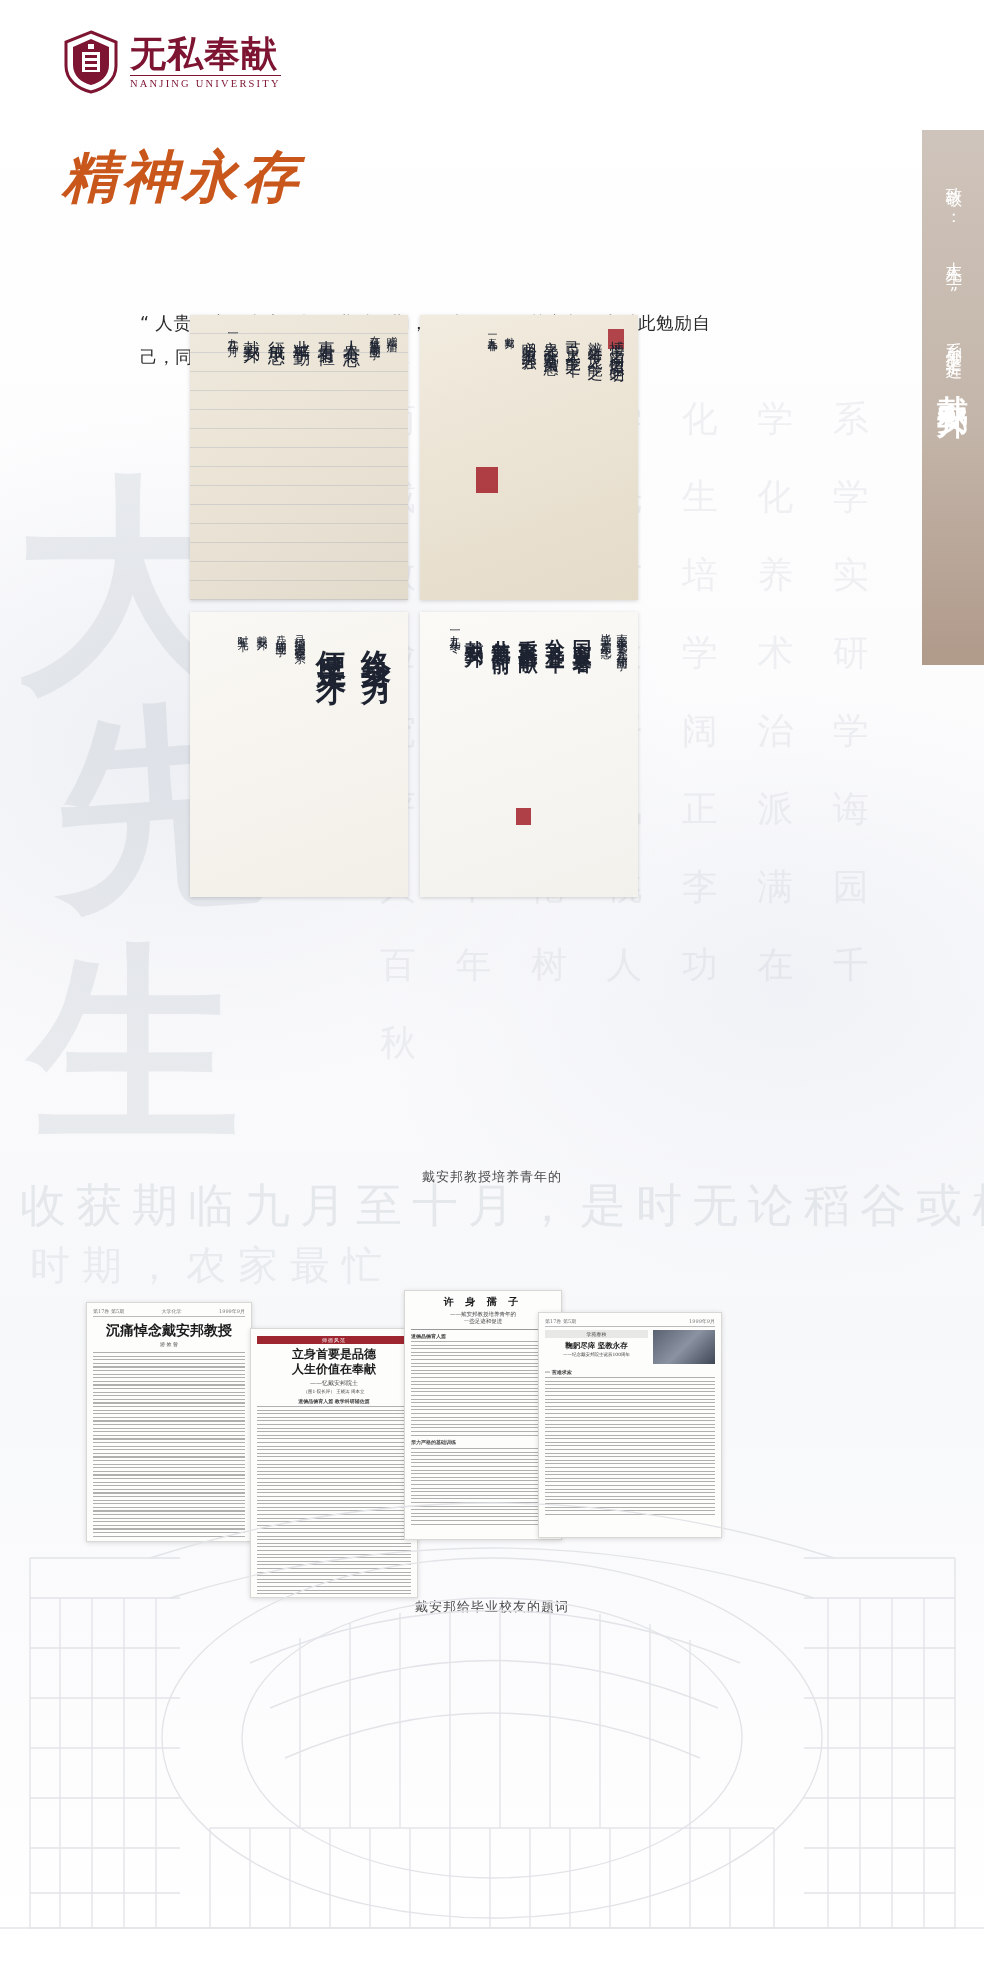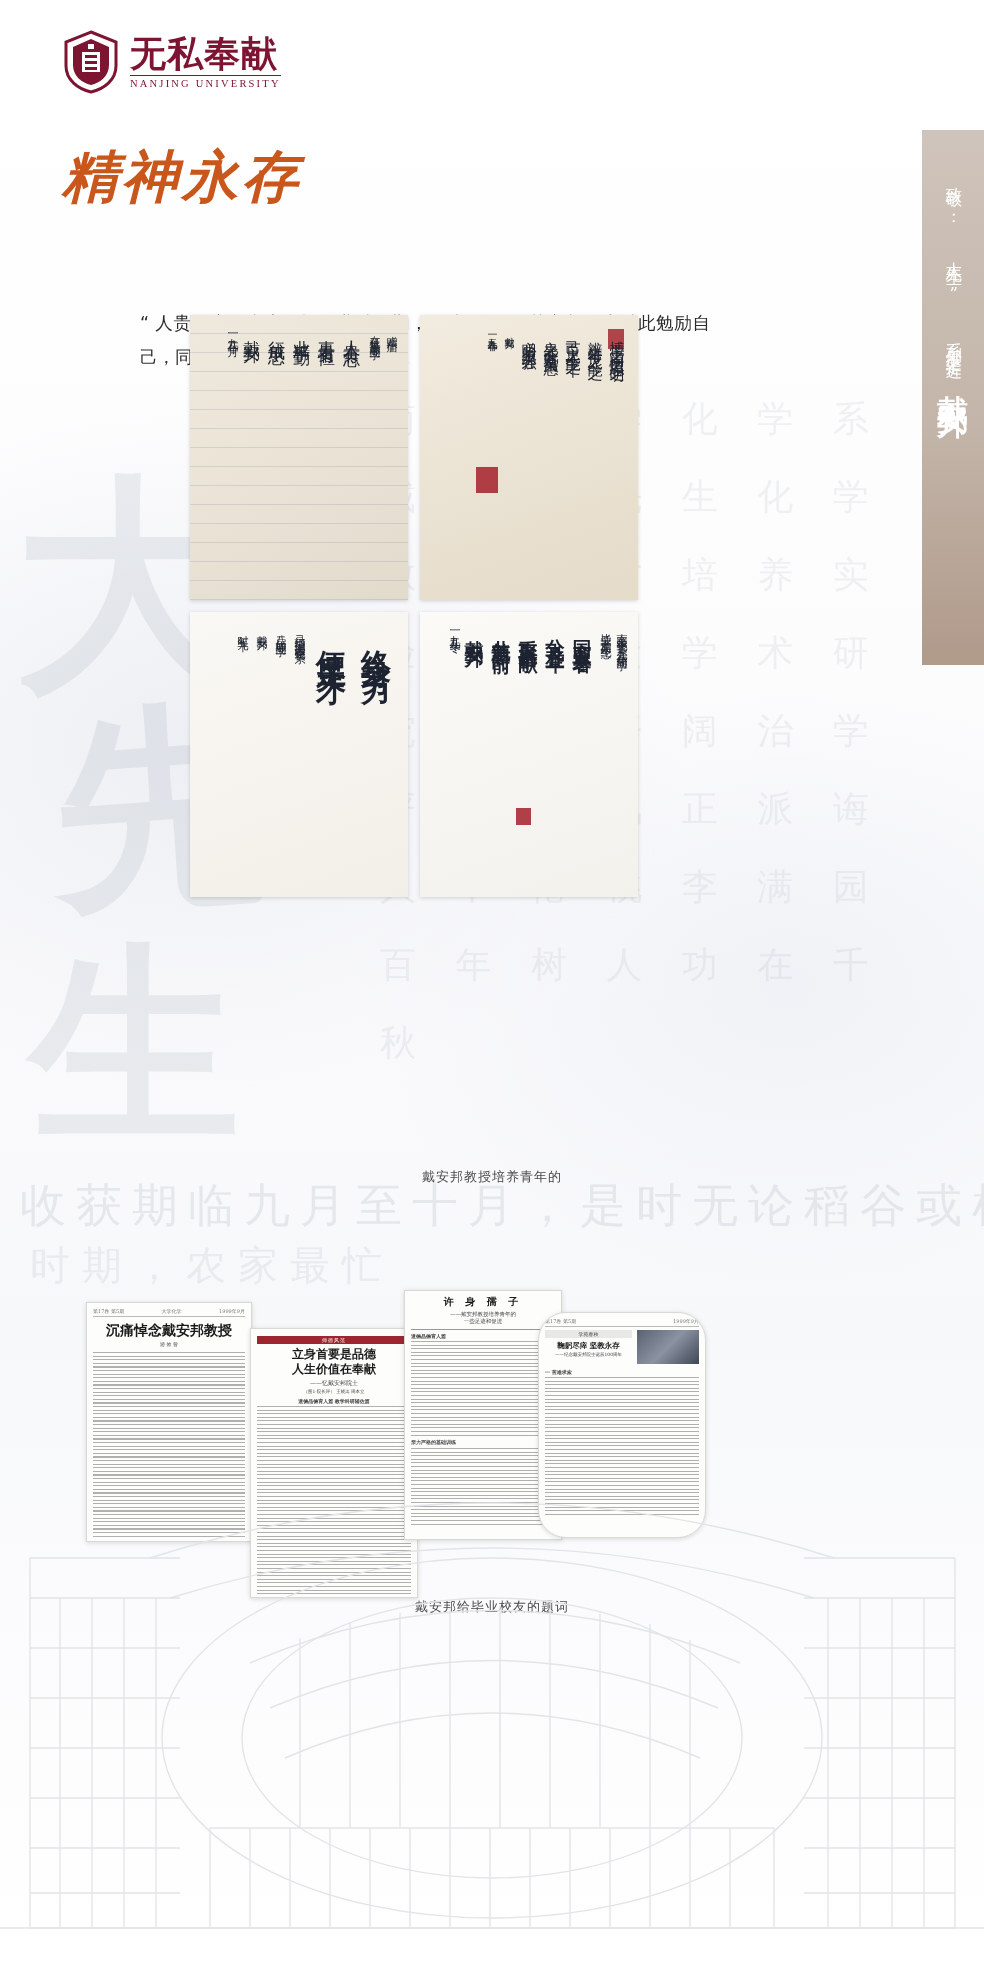--- a/index.html
+++ b/index.html
@@ -292,21 +292,21 @@
   }
   .redbar {
     height: 8px; background: #9e2630; margin: 2px 0 3px 0;
     display:flex; align-items:center; justify-content:center;
   }
   .redbar span { color:#fff; font-size: 5px; letter-spacing:1px; font-family:"DejaVu Serif", serif;}
 
   .c1 { left: 0;   top: 12px;  width: 166px; height: 240px; }
   .c2 { left: 164px; top: 38px; width: 168px; height: 270px; }
   .c3 { left: 318px; top: 0;   width: 158px; height: 250px; }
-  .c4 { left: 452px; top: 22px; width: 168px; height: 226px; border-radius: 28px; }
+  .c4 { left: 452px; top: 22px; width: 184px; height: 226px; }
 
   .photo-box {
     background: linear-gradient(135deg,#5a6272 0%, #8b93a2 50%, #3f4654 100%);
     width: 100%; height: 34px; margin-bottom: 3px;
   }
 
   
   .building {
     position: absolute;
     left: 0; bottom: 0;

